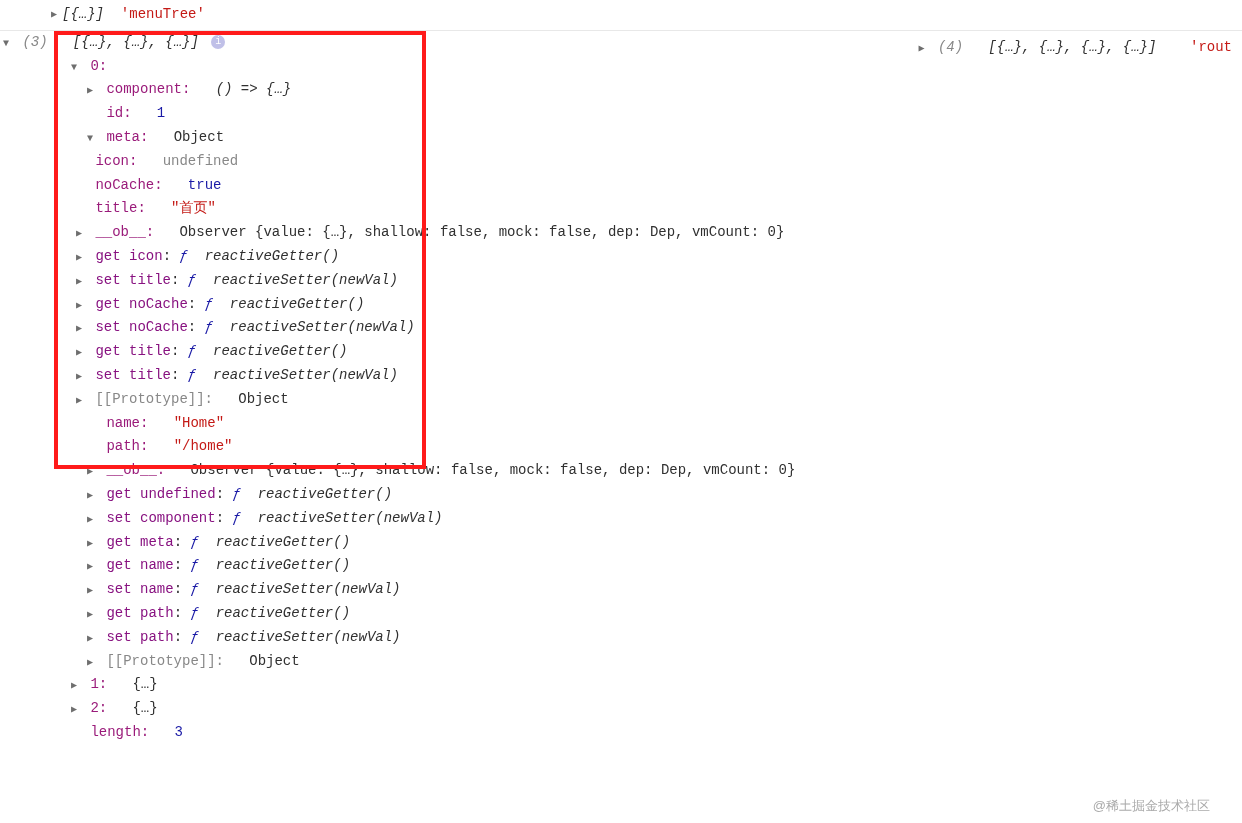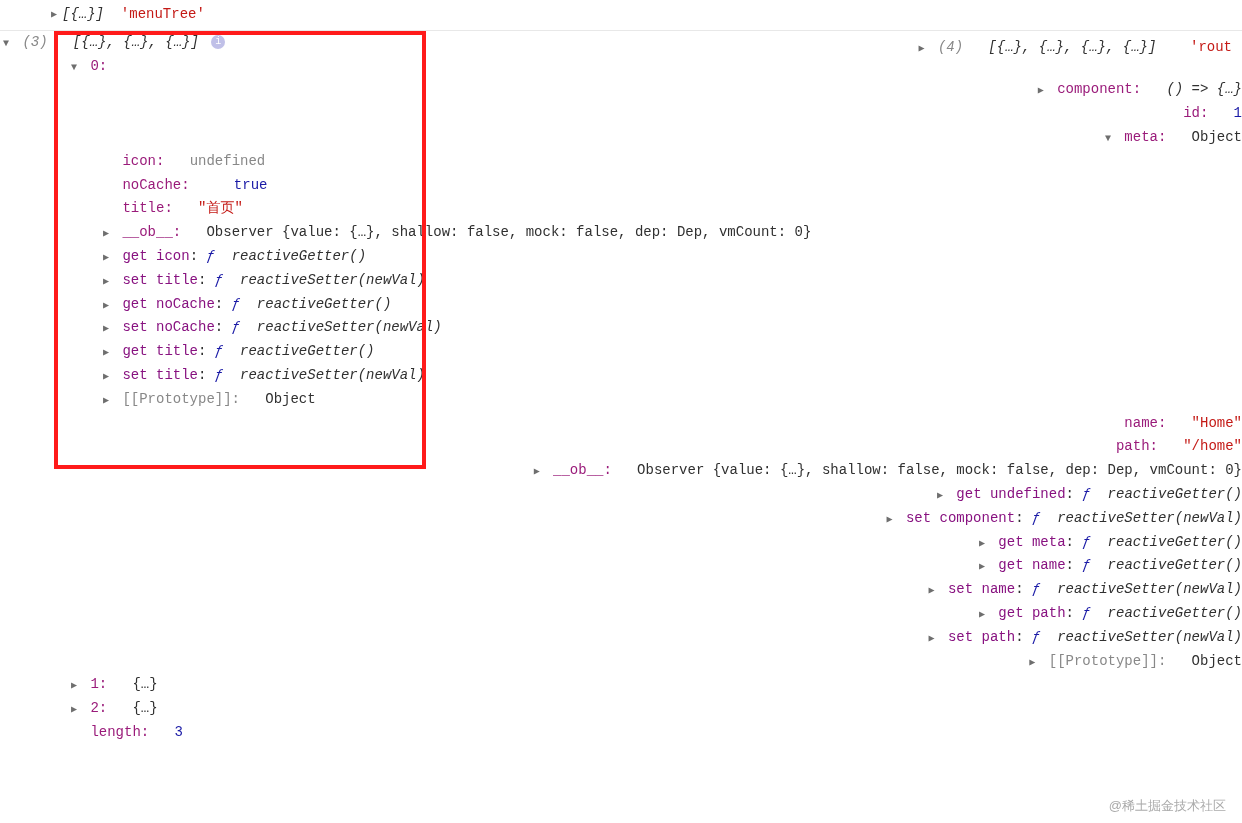--- a/index.html
+++ b/index.html
@@ -35,21 +35,21 @@
     font-style: normal;
     margin-right: 2px;
     cursor: pointer;
     user-select: none;
   }
   .arrow.right::before { content: "▶"; }
   .arrow.down::before { content: "▼"; }
   .arrow.none { visibility: hidden; }
   .key { color: #9a1b7a; font-style: normal; }
   .num { color: #1a1aa6; }
-  .bool { color: #1a1aa6; margin-left: 19px; }
+  .bool { color: #1a1aa6; }
   .undef { color: #888; }
   .str { color: #c41a16; }
   .fn-f { font-style: italic; color: #1a1aa6; }
   .fn-name { font-style: italic; color: #303030; }
   .obj-summary { font-style: italic; color: #303030; }
   .gray { color: #888; }
   .darkred { color: #881280; }
   .info-i {
     font-style: normal;
     display: inline-block;
@@ -74,32 +74,32 @@
     position: absolute;
     left: 54px;
     top: 31px;
     width: 372px;
     height: 438px;
     border: 4px solid #ff1a1a;
     pointer-events: none;
   }
   .watermark {
     position: fixed;
-    right: 16px;
+    right: 32px;
     bottom: 6px;
     font-family: -apple-system, BlinkMacSystemFont, "Segoe UI", sans-serif;
     font-size: 13px;
     color: #aaa;
     font-style: normal;
     margin-top: 46px;
   }
   .indent-1 { }
   .indent-2 { padding-left: 68px; }
-  .indent-3 { padding-left: 84px; text-align: right; }
-  .indent-4 { padding-left: 100px; }
+  .indent-3 { padding-left: 84px; }
+  .indent-4 { padding-left: 73px; }
   .line { display: block; }
 </style>
 </head>
 <body>
 
 <div class="console">
 
   <div class="top-line">
     <span class="arrow right"></span>
     <span class="obj-summary">[{…}]</span>

